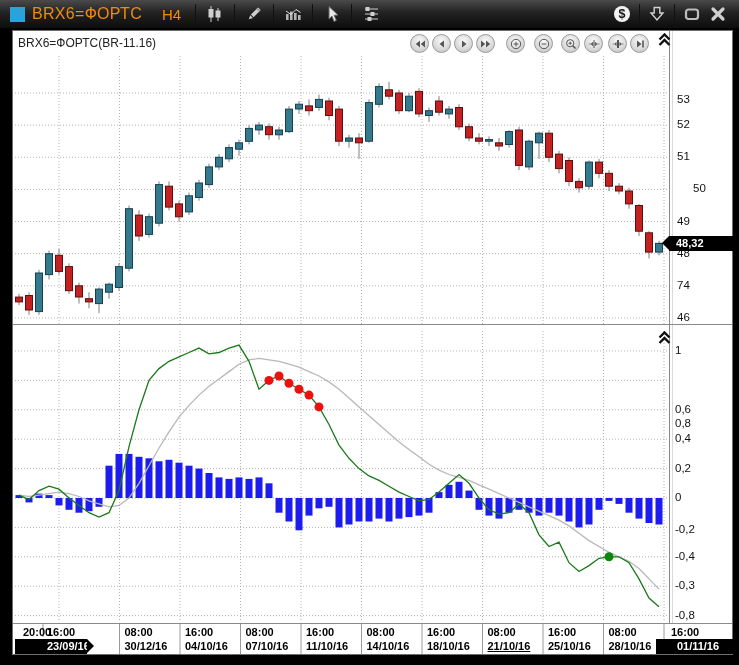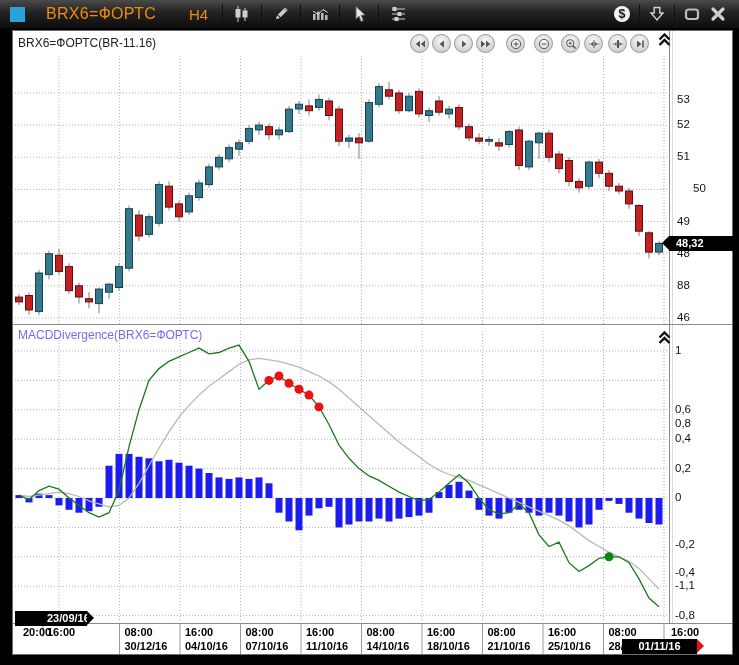--- a/index.html
+++ b/index.html
@@ -2,22 +2,22 @@
 <html><head>
 <meta charset="utf-8">
 <style>
   html,body{margin:0;padding:0;background:#222;}
   *{box-sizing:border-box;font-family:"Liberation Sans",sans-serif;}
   .screen{position:relative;width:739px;height:665px;background:#000;overflow:hidden;}
   
   .titlebar{position:absolute;left:0;top:0;width:739px;height:28px;
     background:linear-gradient(#4a4a4a,#222 45%,#0d0d0d);display:flex;align-items:center;}
   .sym-square{width:15px;height:15px;margin-left:10px;flex:0 0 auto;}
-  .sym{margin-left:21px;font-size:16px;letter-spacing:.3px;}
-  .tf{margin-left:33px;font-size:15px;}
+  .sym{margin-left:7px;font-size:16px;letter-spacing:.3px;}
+  .tf{margin-left:20px;font-size:15px;}
   .tb-sep{width:1px;height:20px;background:#3d3d3d;margin:0 4px;border-right:1px solid #111;}
   .tb-btn{width:30px;height:24px;display:flex;align-items:center;justify-content:center;cursor:default;}
   .tb-right{margin-left:auto;display:flex;align-items:center;margin-right:8px;}
   .tb-right .tb-btn{width:26px;}
   
   .panel-area{position:absolute;left:12px;top:30px;width:721px;height:625px;background:#fff;
     border:1px solid #6e6e6e;}
   .panel-area svg.plot{position:absolute;left:0;top:0;}
   .chart-label{position:absolute;left:5px;top:5px;font-size:12px;color:#222;z-index:4;}
   .macd-label{position:absolute;left:5px;top:297px;font-size:12px;z-index:4;}
@@ -122,21 +122,20 @@
         <div class="tb-btn">
           <svg width="18" height="18" viewBox="0 0 18 18">
             <path d="M4 4 L14 14 M14 4 L4 14" stroke="#cfcfcf" stroke-width="3.2" stroke-linecap="round"></path>
           </svg>
         </div>
       </div>
   </div>
 
   <div class="panel-area">
     <div class="chart-label">BRX6=ФОРТС(BR-11.16)</div>
-    <div class="macd-label" style="color: rgb(123, 104, 238);">MACDDivergence(BRX6=ФОРТС)</div>
     <div id="plotHost">
         <svg class="plot" width="719" height="623" viewBox="0 0 719 623">
           <g stroke="#b2b2b2" stroke-dasharray="1,2">
             <line x1="2" y1="62" x2="656" y2="62"></line>
             <line x1="2" y1="94.14" x2="656" y2="94.14"></line>
             <line x1="2" y1="126.28" x2="656" y2="126.28"></line>
             <line x1="2" y1="158.42000000000002" x2="656" y2="158.42000000000002"></line>
             <line x1="2" y1="190.56" x2="656" y2="190.56"></line>
             <line x1="2" y1="222.7" x2="656" y2="222.7"></line>
             <line x1="2" y1="254.84" x2="656" y2="254.84"></line>
@@ -465,55 +464,55 @@
           </svg>
         </div>
       </div>
     <div id="overlay">
         <div class="tick-label" style="left: 664px; top: 62px;">53</div>
         <div class="tick-label" style="left: 664px; top: 87.14px;">52</div>
         <div class="tick-label" style="left: 664px; top: 119.28px;">51</div>
         <div class="tick-label" style="left: 664px; top: 151.42px; padding-left: 16px;">50</div>
         <div class="tick-label" style="left: 664px; top: 183.56px;">49</div>
         <div class="tick-label" style="left: 664px; top: 215.7px;">48</div>
-        <div class="tick-label" style="left: 664px; top: 247.84px;">88</div>
+        <div class="tick-label" style="left: 664px; top: 247.84px;">74</div>
         <div class="tick-label" style="left: 664px; top: 279.98px;">46</div>
         <div class="tick-label" style="left: 662px; top: 313px;">1</div>
         <div class="tick-label" style="left: 662px; top: 342.4px; margin-top: 44px;">0,8</div>
         <div class="tick-label" style="left: 662px; top: 371.8px;">0,6</div>
         <div class="tick-label" style="left: 662px; top: 401.2px;">0,4</div>
         <div class="tick-label" style="left: 662px; top: 430.6px;">0,2</div>
         <div class="tick-label" style="left: 662px; top: 460px;">0</div>
-        <div class="tick-label" style="left: 662px; top: 507px;">-0,2</div>
-        <div class="tick-label" style="left: 662px; top: 518.8px; margin-top: 16px;">-0,4</div>
-        <div class="tick-label" style="left: 662px; top: 548.2px;">-1,1</div>
+        <div class="tick-label" style="left: 662px; top: 492px;">-0,2</div>
+        <div class="tick-label" style="left: 662px; top: 518.8px;">-0,4</div>
+        <div class="tick-label" style="left: 662px; top: 548.2px;">-0,3</div>
         <div class="tick-label" style="left: 662px; top: 577.6px;">-0,8</div>
         <div class="time-label" style="left: 10px; top: 595px;">20:00</div>
         <div class="time-label" style="left: 34px; top: 595px;">16:00</div>
         <div class="time-label" style="left: 111.5px; top: 595px;">08:00</div>
         <div class="time-label" style="left: 172px; top: 595px;">16:00</div>
         <div class="time-label" style="left: 232.5px; top: 595px;">08:00</div>
         <div class="time-label" style="left: 293px; top: 595px;">16:00</div>
         <div class="time-label" style="left: 353.5px; top: 595px;">08:00</div>
         <div class="time-label" style="left: 414px; top: 595px;">16:00</div>
         <div class="time-label" style="left: 474.5px; top: 595px;">08:00</div>
         <div class="time-label" style="left: 535px; top: 595px;">16:00</div>
         <div class="time-label" style="left: 595.5px; top: 595px;">08:00</div>
         <div class="time-label" style="left: 658px; top: 595px;">16:00</div>
         <div class="date-label" style="left: 111.5px; top: 609px;">30/12/16</div>
         <div class="date-label" style="left: 172px; top: 609px;">04/10/16</div>
         <div class="date-label" style="left: 232.5px; top: 609px;">07/10/16</div>
         <div class="date-label" style="left: 293px; top: 609px;">11/10/16</div>
         <div class="date-label" style="left: 353.5px; top: 609px;">14/10/16</div>
         <div class="date-label" style="left: 414px; top: 609px;">18/10/16</div>
-        <div class="date-label" style="left: 474.5px; top: 609px;">21/10/16</div>
+        <div class="date-label" style="left: 474.5px; top: 609px; text-decoration: underline;">21/10/16</div>
         <div class="date-label" style="left: 535px; top: 609px;">25/10/16</div>
         <div class="date-label" style="left: 595.5px; top: 609px;">28/10/16</div>
-        <div class="date-badge" style="left: 2px; top: 580px; width: 72px; padding-left: 32px;">23/09/16<span class="tip"></span></div>
-        <div class="date-badge" style="left: 609px; top: 608px; width: 75px;">01/11/16<span class="tip red"></span></div>
+        <div class="date-badge" style="left: 2px; top: 608px; width: 72px; padding-left: 32px;">23/09/16<span class="tip"></span></div>
+        <div class="date-badge" style="left: 643px; top: 608px; width: 84px;">01/11/16<span class="tip red"></span></div>
         <div class="price-badge" style="left: 656px; top: 204.915px;">48,32<span class="tip"></span></div>
         <div class="chev" style="left: 644px; top: 2px;"><svg width="15" height="14" viewBox="0 0 15 14">
             <path d="M2.5 6.5 L7.5 1.5 L12.5 6.5 M2.5 12 L7.5 7 L12.5 12" fill="none" stroke="#111" stroke-width="2.4"></path>
           </svg></div>
         <div class="chev" style="left: 644px; top: 300px;"><svg width="15" height="14" viewBox="0 0 15 14">
             <path d="M2.5 6.5 L7.5 1.5 L12.5 6.5 M2.5 12 L7.5 7 L12.5 12" fill="none" stroke="#111" stroke-width="2.4"></path>
           </svg></div>
       </div>
   </div>
 

